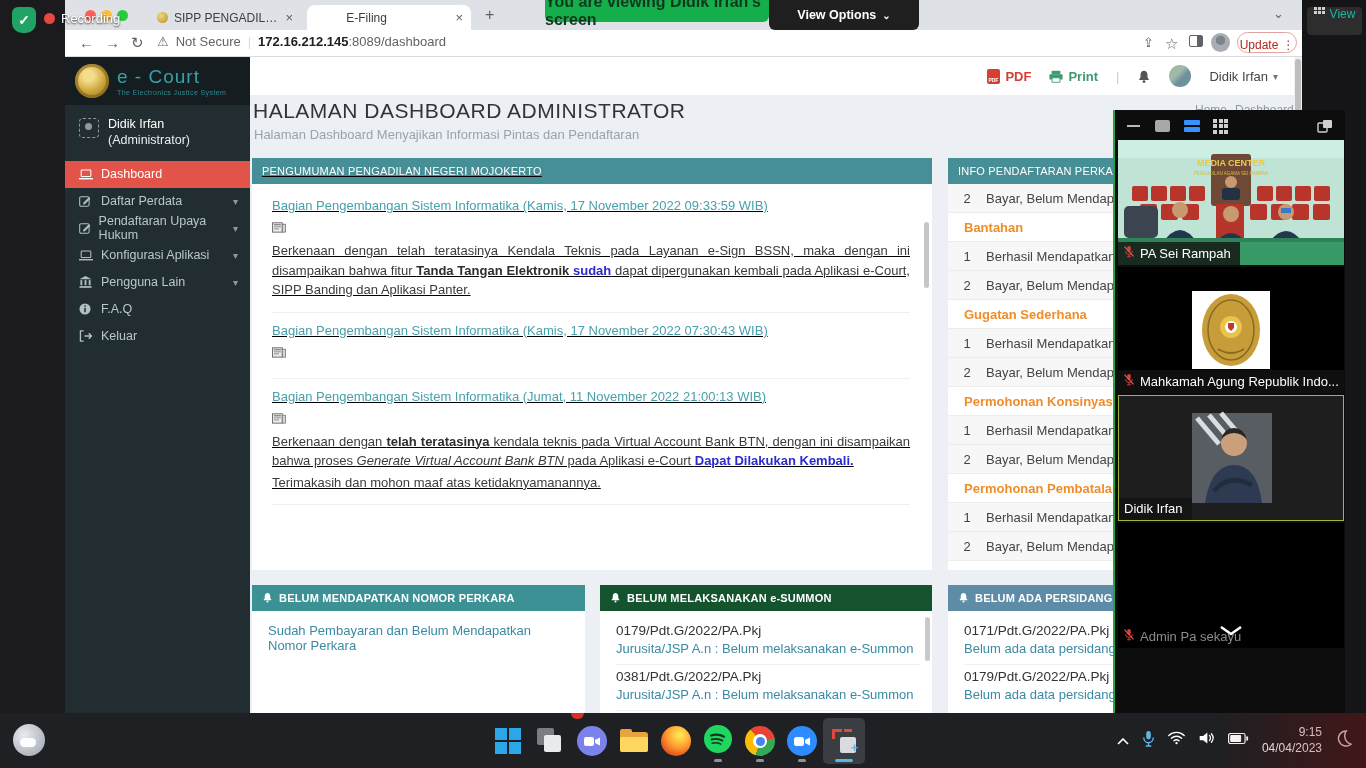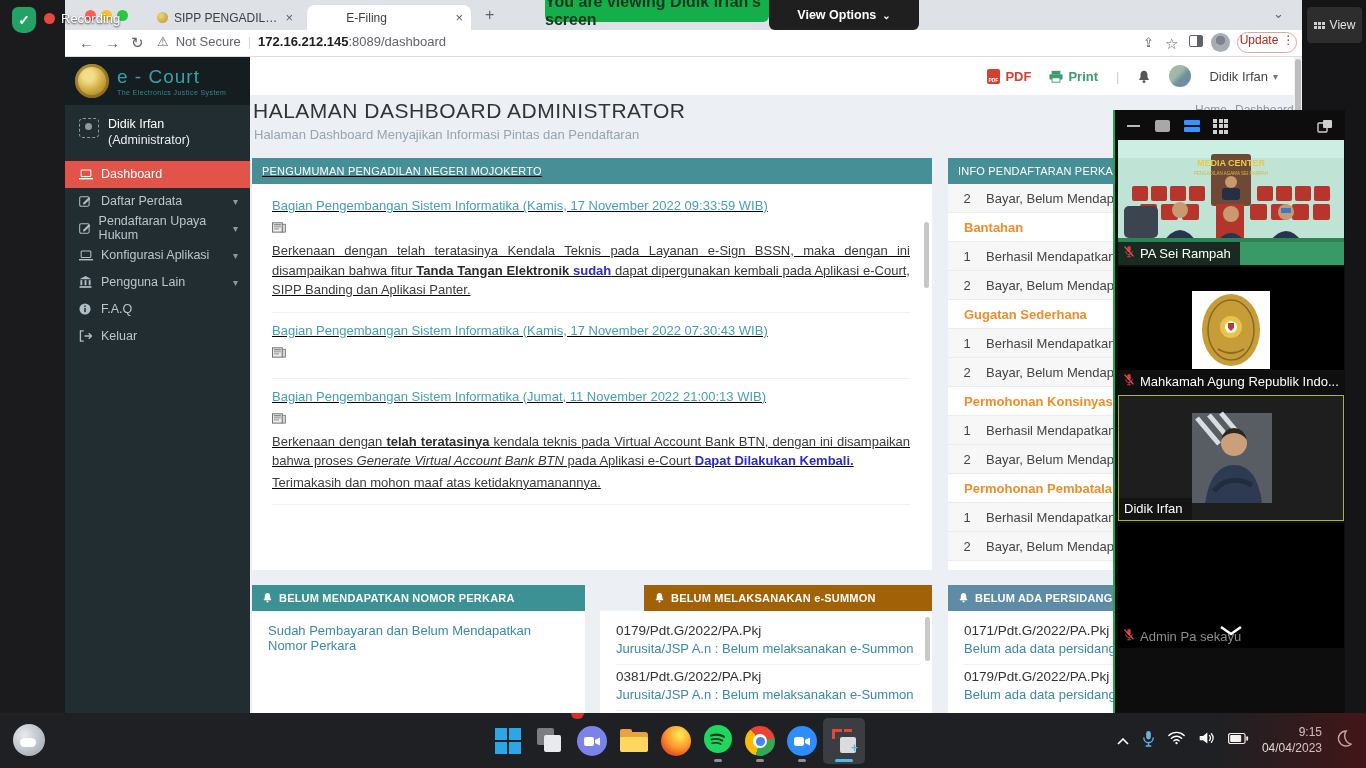--- a/index.html
+++ b/index.html
@@ -36,21 +36,21 @@
   #url-host{color:#202124;font-weight:bold;}
   #url-path{color:#5f6368;font-weight:normal;}
   .url-div{color:#dadce0;}
   #share-ic,#star-ic,#panel-ic{position:absolute;top:5px;color:#5f6368;font-size:13px;}
   #share-ic{left:1078px;}#star-ic{left:1100px;font-size:15px;}
   #panel-ic{left:1124px;width:14px;height:12px;border:1.5px solid #5f6368;border-radius:2px;}
   #panel-ic::after{content:'';position:absolute;right:0;top:0;bottom:0;width:5px;background:#5f6368;}
   #br-avatar{position:absolute;left:1146px;top:3px;width:19px;height:19px;border-radius:50%;
              background:radial-gradient(circle at 50% 38%,#7d848b 30%,#a7adb3 32%);}
   #update-btn{position:absolute;left:1172px;top:2px;width:60px;height:21px;border:1px solid #e4a49e;border-radius:11px;
-              color:#b3261e;font-size:12px;display:flex;align-items:flex-start;justify-content:center;gap:4px;}
+              color:#b3261e;font-size:12px;display:flex;align-items:flex-end;justify-content:center;gap:4px;}
 
   
   #page{position:absolute;left:0;top:57px;width:1237px;height:656px;background:#ecf0f5;overflow:hidden;}
   #sidebar{position:absolute;left:0;top:0;width:185px;height:656px;background:#222d32;}
   #brand{height:48px;background:#161d21;display:flex;align-items:center;gap:8px;padding:0 10px;}
   #brand-seal{width:34px;height:34px;border-radius:50%;flex:0 0 auto;
               background:radial-gradient(circle at 40% 35%,#f3dd8a 18%,#cfa93f 50%,#8a6d20 95%);
               box-shadow:inset 0 0 0 3px rgba(120,90,20,.55);}
   #brand-text .b1{color:#35a2a8;font-size:19px;letter-spacing:1px;}
   #brand-text .b2{color:#2e8b8f;font-size:7px;letter-spacing:.4px;margin-top:1px;}
@@ -76,21 +76,21 @@
   #tb-avatar{width:22px;height:22px;border-radius:50%;
              background:linear-gradient(135deg,#9fb8a8 40%,#6f8f9f 60%);}
   #act-user{color:#444;display:flex;gap:5px;align-items:center;}
   .page-title{left:188px;top:42px;font-size:21px;color:#333;letter-spacing:.5px;}
   .page-sub{left:189px;top:70px;font-size:13px;color:#98a3ad;}
   .breadcrumb{left:1130px;top:46px;font-size:12px;color:#8a97a3;display:flex;gap:8px;}
 
   .panel-hd{height:26px;display:flex;align-items:center;gap:6px;padding:0 10px;font-size:11px;color:#fff;letter-spacing:.2px;}
   .teal{background:#478f96;}
   .teal2{background:#3b9193;}
-  .amber{background:#a16207;margin-left:44px;}
+  .amber{background:#14532d;}
   .blue{background:#5e8ca7;}
 
   #ann-panel{left:187px;top:101px;width:680px;height:412px;text-decoration:underline;}
   #ann-body{position:relative;background:#fff;height:386px;overflow:hidden;padding:4px 22px 0 20px;}
   .ann{padding:10px 0 12px;border-bottom:1px solid #f0f0f0;}
   .ann:last-child{border-bottom:none;}
   .ann-title{color:#46a0ad;font-size:13px;text-decoration:none;display:block;}
   .ann-ic{margin:6px 0 4px;}
   .ann p{margin:2px 0 0;font-size:13px;color:#3c3c3c;line-height:1.5;text-align:justify;}
   .sg-b{font-weight:bold;color:#2e2e2e;}
@@ -114,22 +114,22 @@
   .case:last-child{border-bottom:none;}
   .case-num{font-size:13.5px;color:#333;margin:0 0 3px;}
   .case-note{font-size:13px;color:#3a8aa3;margin:0;}
   .bp-scroll{position:absolute;right:2px;top:6px;width:5px;height:44px;border-radius:3px;background:#c9c9c9;}
 
   #pg-scroll{left:1229px;top:0;width:8px;height:656px;background:#f2f2f2;}
   #pg-thumb{position:absolute;left:1px;top:2px;width:6px;height:112px;border-radius:3px;background:#bdbdbd;}
 
   
   #right-col{left:1302px;top:0;width:64px;height:713px;background:#151517;}
-  #view-btn{left:1307px;top:7px;width:55px;height:36px;background:#2d2d2d;border-radius:4px;color:#e5e5e5;
-            font-size:12px;display:flex;align-items:center;justify-content:center;gap:5px;z-index:32;}
+  #view-btn{left:1307px;top:7px;width:55px;height:28px;background:#2d2d2d;border-radius:4px;color:#14b8a6;
+            font-size:12px;display:flex;align-items:flex-start;justify-content:center;gap:5px;z-index:32;}
   .mini-grid{display:grid;grid-template-columns:repeat(3,3px);grid-auto-rows:3px;gap:1px;}
   .mini-grid i{background:#cfcfcf;}
 
   
   #share-banner{left:545px;top:0;width:224px;height:22px;background:#14ae4b;border-radius:0 0 6px 6px;
                 display:flex;align-items:center;justify-content:center;color:#10381f;font-size:16px;
                 font-weight:bold;z-index:40;}
   #view-options{left:769px;top:0;width:150px;height:30px;background:#1f1f1f;border-radius:0 0 6px 6px;
                 display:flex;align-items:center;justify-content:center;gap:6px;color:#fff;font-size:12.5px;
                 font-weight:bold;z-index:40;}

